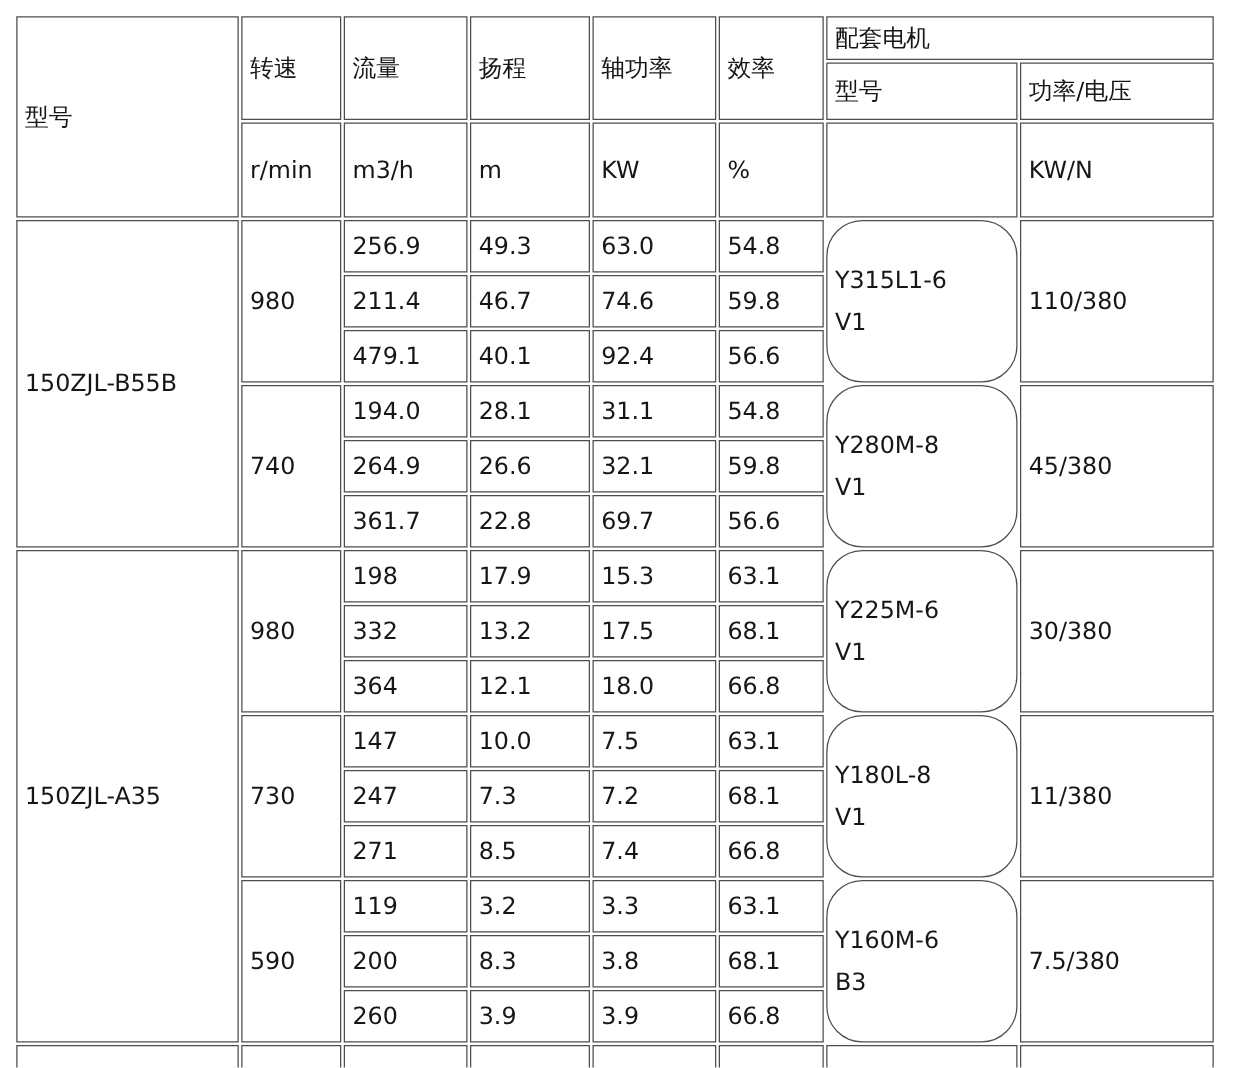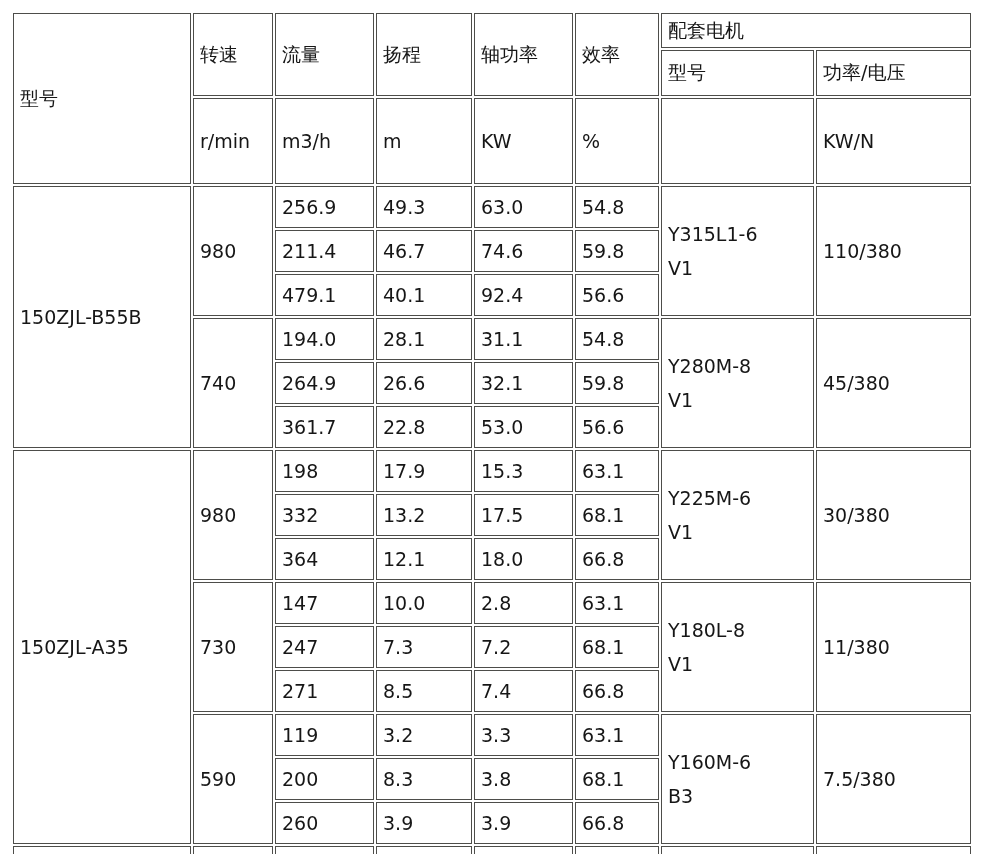--- a/index.html
+++ b/index.html
@@ -35,24 +35,24 @@
     font-size: 19px;
     font-weight: normal;
     text-align: left;
     vertical-align: middle;
     padding: 1px 4px 1px 6px;
     overflow: hidden;
     white-space: nowrap;
   }
   tr.hr1 { height: 35px; }
   tr.hr2 { height: 46px; }
-  tr.hr3 { height: 86px; border-radius: 29px; }
+  tr.hr3 { height: 76px; border-radius: 29px; }
   tr.data-row { height: 42px; }
   tr.partial-row { height: 42px; }
-  td.motor-cell { line-height: 1.8; }
+  td.motor-cell { line-height: 1.8; border-radius: 29px; }
 </style>
 </head>
 <body>
 
 <div class="page">
   <table class="spec-table">
     <colgroup>
       <col style="width:178px">
       <col style="width:80px">
       <col style="width:99px">
@@ -126,21 +126,21 @@
     </tr>
     <tr class="data-row">
       <td>264.9</td>
       <td>26.6</td>
       <td>32.1</td>
       <td>59.8</td>
     </tr>
     <tr class="data-row">
       <td>361.7</td>
       <td>22.8</td>
-      <td>53.0</td>
+      <td>69.7</td>
       <td>56.6</td>
     </tr>
 
     <tr class="data-row">
       <td rowspan="9">150ZJL-A35</td>
       <td rowspan="3">980</td>
       <td>198</td>
       <td>17.9</td>
       <td>15.3</td>
       <td>63.1</td>
@@ -159,21 +159,21 @@
     <tr class="data-row">
       <td>364</td>
       <td>12.1</td>
       <td>18.0</td>
       <td>66.8</td>
     </tr>
     <tr class="data-row">
       <td rowspan="3">730</td>
       <td>147</td>
       <td>10.0</td>
-      <td>2.8</td>
+      <td>7.5</td>
       <td>63.1</td>
       <td rowspan="3" class="motor-cell">
         <div>Y180L-8</div>
         <div>V1</div>
       </td>
       <td rowspan="3">11/380</td>
     </tr>
     <tr class="data-row">
       <td>247</td>
       <td>7.3</td>

